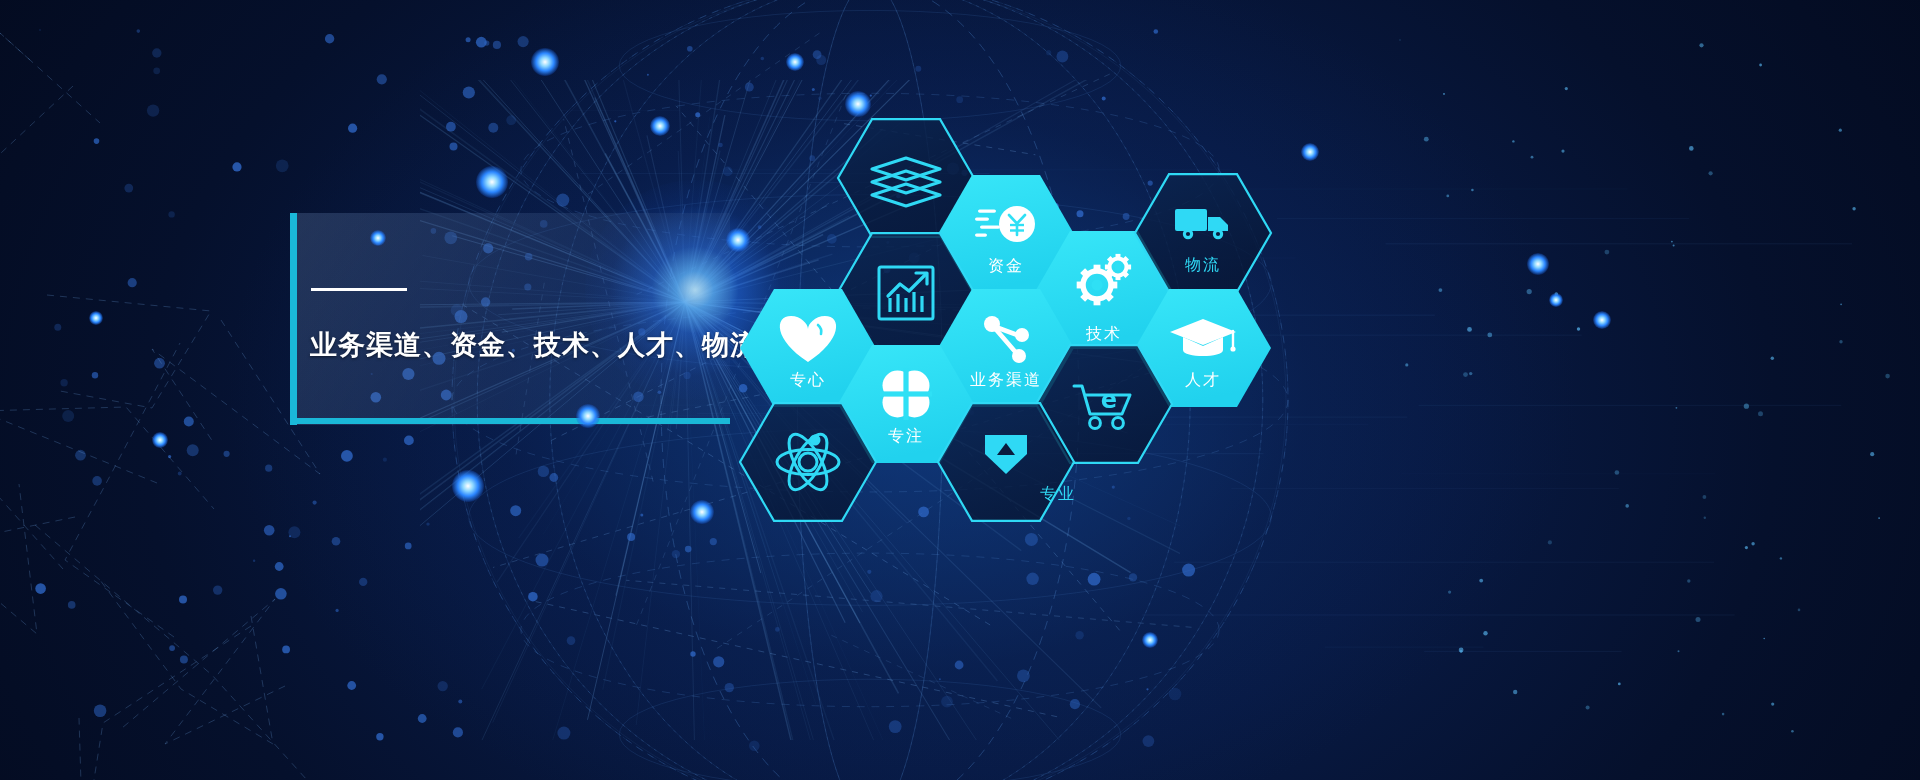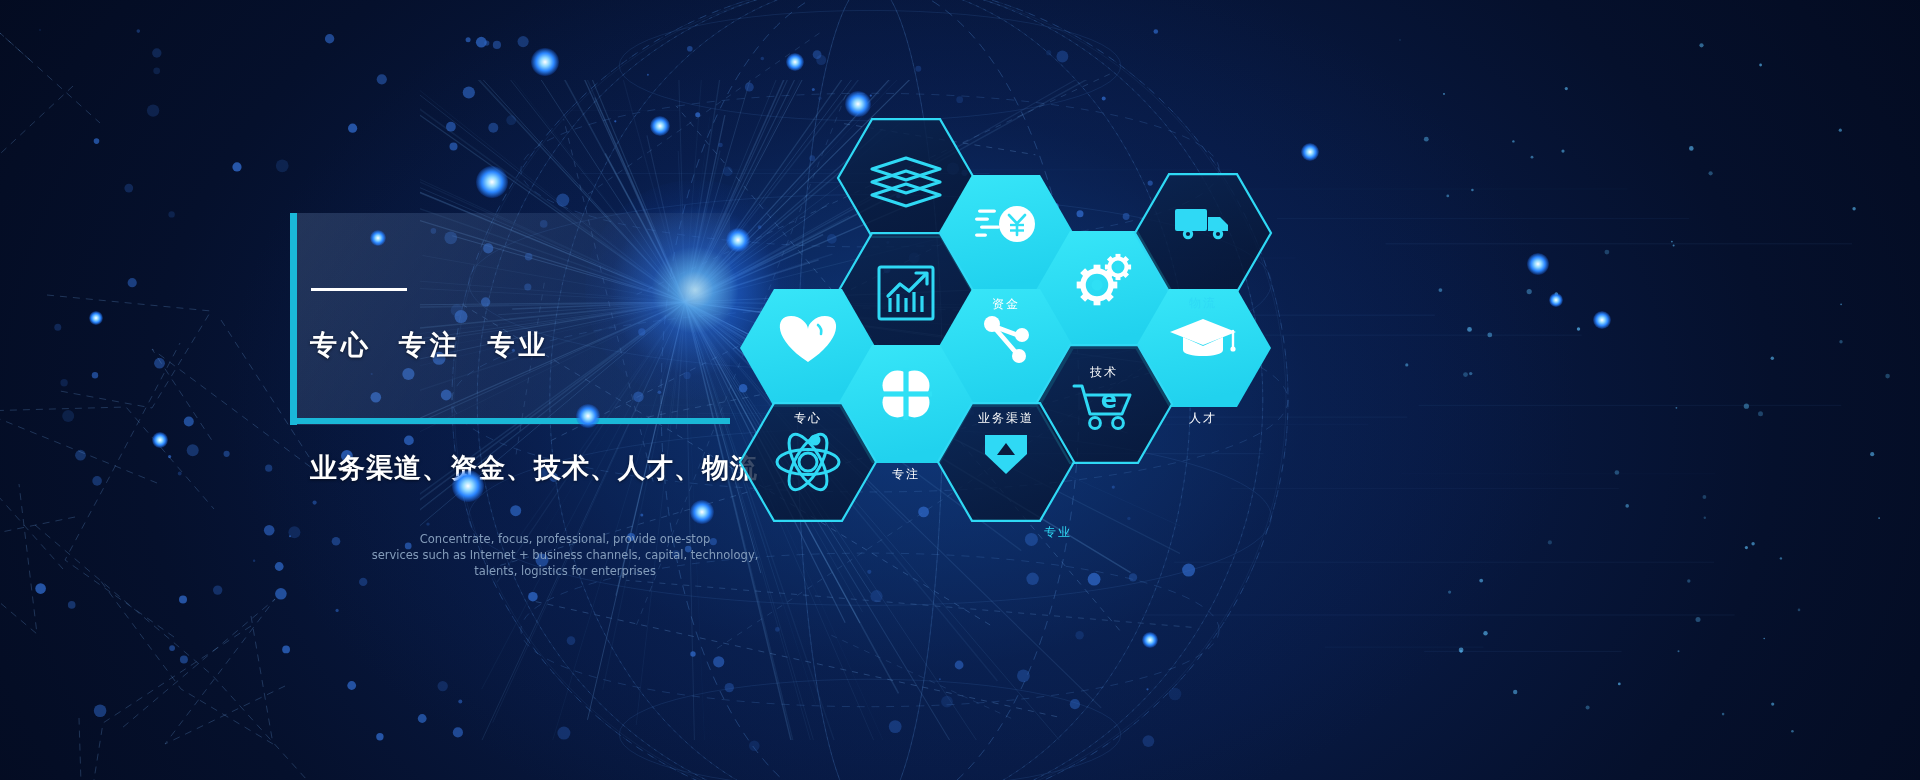--- a/index.html
+++ b/index.html
@@ -75,23 +75,22 @@
     white-space:pre-line;
     opacity:.92;
   }
 
   
   #hexes { position:absolute; left:0; top:0; width:1920px; height:780px; }
   .hex-label {
     position:absolute;
     text-align:center;
     font-family:Liberation Mono, monospace;
-    font-size:12px; letter-spacing:2px;
+    font-size:16px; letter-spacing:2px;
     pointer-events:none;
-    margin-top:40px;
   }
   .hex-label.on-fill { color:#ffffff; }
   .hex-label.on-out  { color:#2fd9f5;text-align:center; }
 </style>
 </head>
 <body>
 
 <div id="stage">
 
   <svg id="hlines" class="bg-layer" viewBox="0 0 1920 780" preserveAspectRatio="none">
@@ -563,27 +562,23 @@
     </svg>
 
   <div class="burst" id="burst-main"></div>
 
   <div id="text-panel"></div>
   <div id="accent-left"></div>
   <div id="accent-bottom"></div>
   <div id="rule"></div>
 
   <div id="headline">
-    <div class="l1">专心  专注  专业</div>
     <div>业务渠道、资金、技术、人才、物流</div>
   </div>
 
-  <div id="subtext">Concentrate, focus, professional, provide one-stop
-services such as Internet + business channels, capital, technology,
-talents, logistics for enterprises</div>
 
   <svg id="hexes" viewBox="0 0 1920 780">
       <defs>
         <linearGradient id="outFill" x1="0" y1="0" x2="0.4" y2="1">
           <stop offset="0%" stop-color="#0b2550" stop-opacity="0.85"></stop>
           <stop offset="100%" stop-color="#071634" stop-opacity="0.75"></stop>
         </linearGradient>
         <linearGradient id="fillGrad" x1="0" y1="0" x2="0.25" y2="1">
           <stop offset="0%" stop-color="#38e6f8"></stop>
           <stop offset="100%" stop-color="#21d2ee"></stop>

